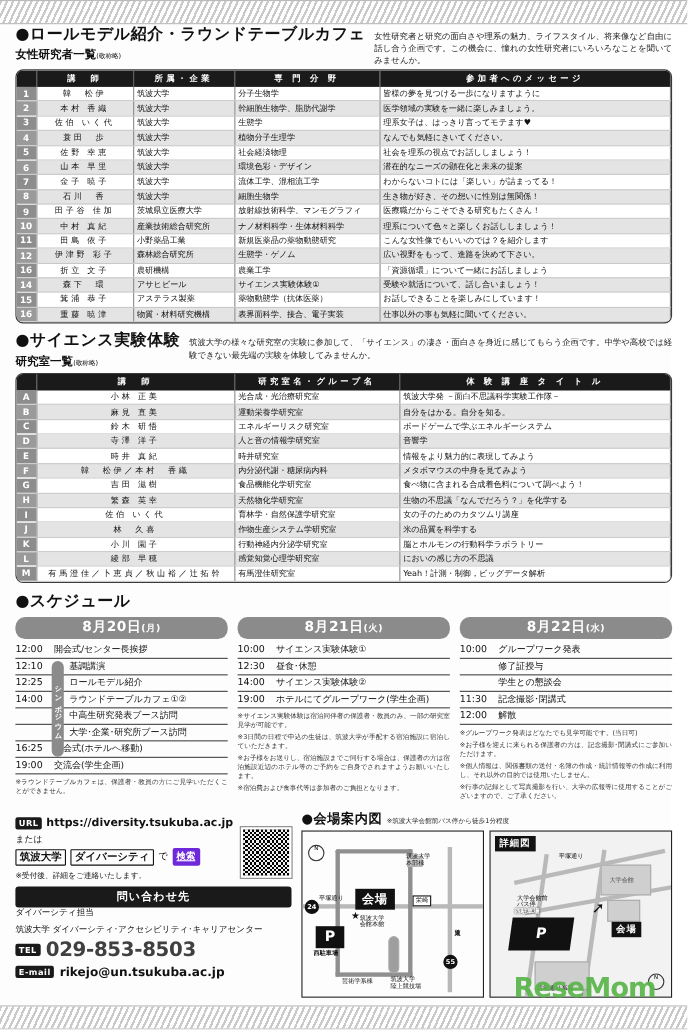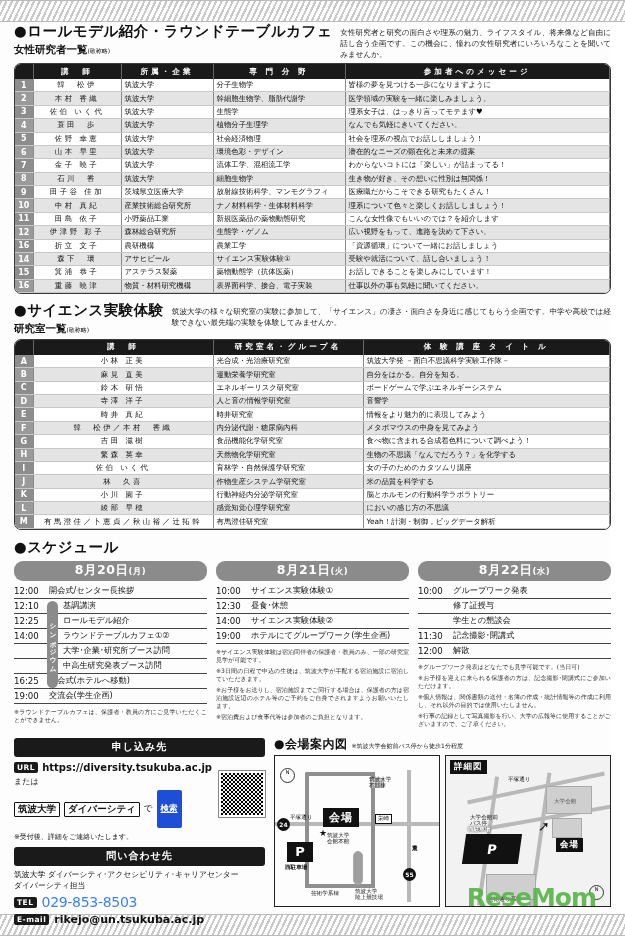--- a/index.html
+++ b/index.html
@@ -120,35 +120,35 @@
   .url-line { display: flex; align-items: center; gap: 4px; margin-top: 5px; text-align: right; }
   .url-text { font-size: 10px; font-weight: bold; color: #111; }
   .or-text { font-size: 8px; margin-top: 3px; color: #111; }
   .search-line { display: flex; align-items: center; gap: 4px; margin-top: 3px; }
   .kw {
     border: 1.4px solid #111; font-size: 9.5px; font-weight: bold;
     padding: 0 3px; color: #111; border-radius: 1px;
   }
   .de { font-size: 8.5px; }
   .searchbtn {
-    background: #1d4ed8; color: #fff; font-size: 8.5px; font-weight: bold;
-    padding: 13px 4px; border-radius: 2px; text-decoration: underline;
+    background: #6d28d9; color: #fff; font-size: 8.5px; font-weight: bold;
+    padding: 2px 4px; border-radius: 2px; text-decoration: underline;
   }
   .small-note { font-size: 7px; margin-top: 4px; color: #111; }
   .qr {
     width: 46px; height: 46px; flex: none;
     background:
       repeating-linear-gradient(90deg,#111 0 2px,#fff 2px 4px),
       repeating-linear-gradient(0deg,#111 0 2px,#fff 2px 4px);
     background-blend-mode: difference;
     border: 2px solid #fff; outline: 1px solid #888;
   }
   .contact-name { font-size: 7.8px; line-height: 1.35; margin-top: 4px; color: #111; }
   .tel-line { display: flex; align-items: center; gap: 5px; margin-top: 3px; }
-  .tel-num { font-size: 14px; font-weight: normal; letter-spacing: -0.3px; color:#3b82f6; }
+  .tel-num { font-size: 18px; font-weight: bold; letter-spacing: -0.3px; color:#404040; }
   .mail-num { font-size: 11px; font-weight: bold; color: #111; }
 
   .map-box { flex: 1; min-width: 0; }
   .map-head { display: flex; align-items: baseline; gap: 4px; }
   .map-head .sec-head { font-size: 12px; }
   .map-note { font-size: 6px; color: #222; }
   .maps { display: flex; gap: 5px; margin-top: 3px; }
   .map-panel {
     flex: 1; height: 152px; border: 1.2px solid #222; position: relative;
     background: #fdfdfd; overflow: hidden;
@@ -479,25 +479,25 @@
             <div class="sched-row indent">
               <div class="sched-time">12:25</div>
               <div class="sched-text">ロールモデル紹介</div>
             </div>
             <div class="sched-row indent">
               <div class="sched-time">14:00</div>
               <div class="sched-text">ラウンドテーブルカフェ①②</div>
             </div>
             <div class="sched-row indent">
               <div class="sched-time"></div>
-              <div class="sched-text">大学･企業･研究所ブース訪問</div>
+              <div class="sched-text">中高生研究発表ブース訪問</div>
             </div>
             <div class="sched-row indent">
               <div class="sched-time"></div>
-              <div class="sched-text">中高生研究発表ブース訪問</div>
+              <div class="sched-text">大学･企業･研究所ブース訪問</div>
             </div>
             <div class="sched-row">
               <div class="sched-time">16:25</div>
               <div class="sched-text">閉会式(ホテルへ移動)</div>
             </div>
             <div class="sched-row">
               <div class="sched-time">19:00</div>
               <div class="sched-text">交流会(学生企画)</div>
             </div>
           </div>
@@ -555,21 +555,20 @@
           <div class="note">※グループワーク発表はどなたでも見学可能です。(当日可)</div>
           <div class="note">※お子様を迎えに来られる保護者の方は、記念撮影･閉講式にご参加いただけます。</div>
           <div class="note">※個人情報は、関係書類の送付・名簿の作成・統計情報等の作成に利用し、それ以外の目的では使用いたしません。</div>
           <div class="note">※行事の記録として写真撮影を行い、大学の広報等に使用することがございますので、ご了承ください。</div>
         </div>
       </div>
 
     <div class="bottom">
 
       <div class="apply-box">
-        <div class="black-bar">申し込み先</div>
 
         <div style="display:flex; gap:6px;">
           <div style="flex:1; min-width:0;">
             <div class="url-line">
               <span class="tagbox">URL</span>
               <span class="url-text">https://diversity.tsukuba.ac.jp</span>
             </div>
             <div class="or-text">または</div>
             <div class="search-line">
               <span class="kw">筑波大学</span>
@@ -578,22 +577,22 @@
               <span class="searchbtn">検索</span>
             </div>
             <div class="small-note">※受付後、詳細をご連絡いたします。</div>
           </div>
           <div style="padding-top:14px;">
             <div class="qr"></div>
           </div>
         </div>
 
         <div class="black-bar" style="margin-top:5px">問い合わせ先</div>
+        <div class="contact-name" style="margin-top:0">ダイバーシティ担当</div>
         <div class="contact-name">筑波大学 ダイバーシティ･アクセシビリティ･キャリアセンター</div>
-        <div class="contact-name" style="margin-top:0">ダイバーシティ担当</div>
         <div class="tel-line">
           <span class="tagbox">TEL</span>
           <span class="tel-num">029-853-8503</span>
         </div>
         <div class="tel-line">
           <span class="tagbox">E-mail</span>
           <span class="mail-num">rikejo@un.tsukuba.ac.jp</span>
         </div>
       </div>
 

